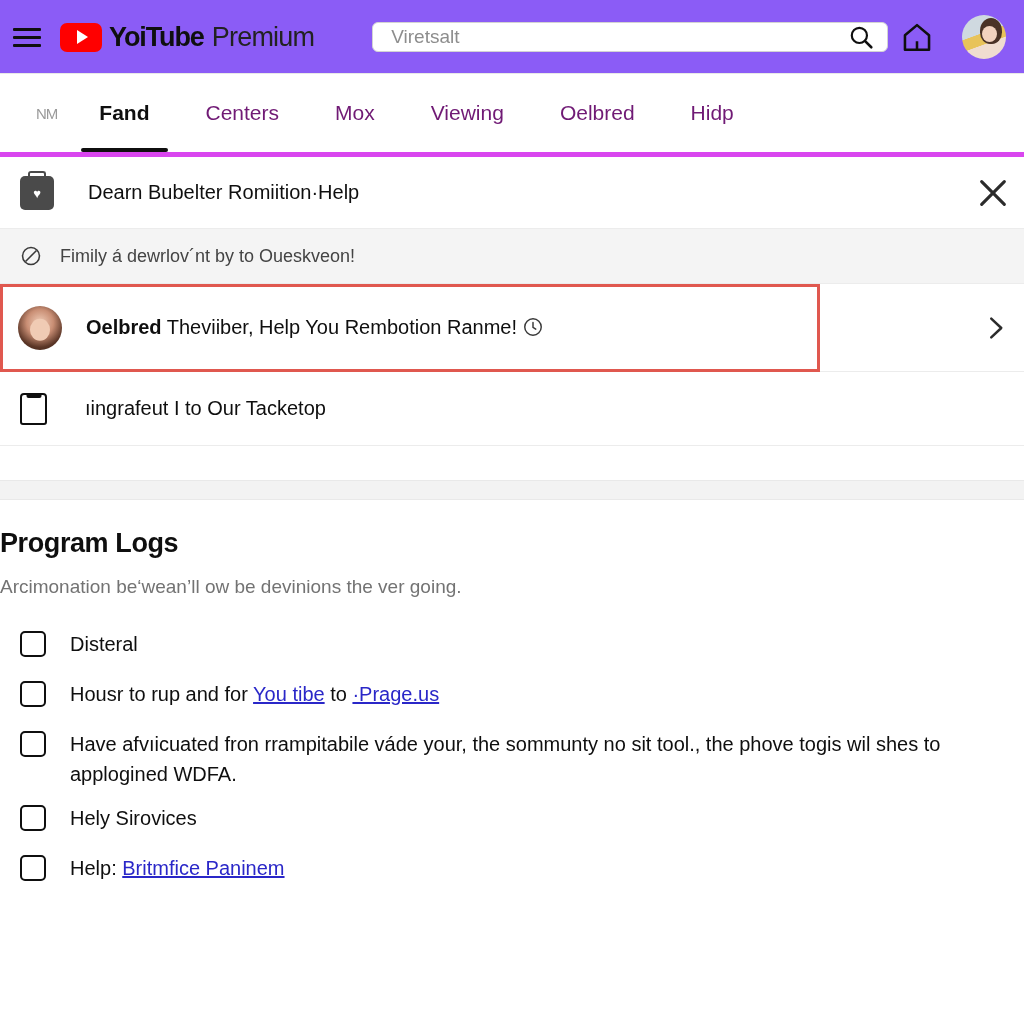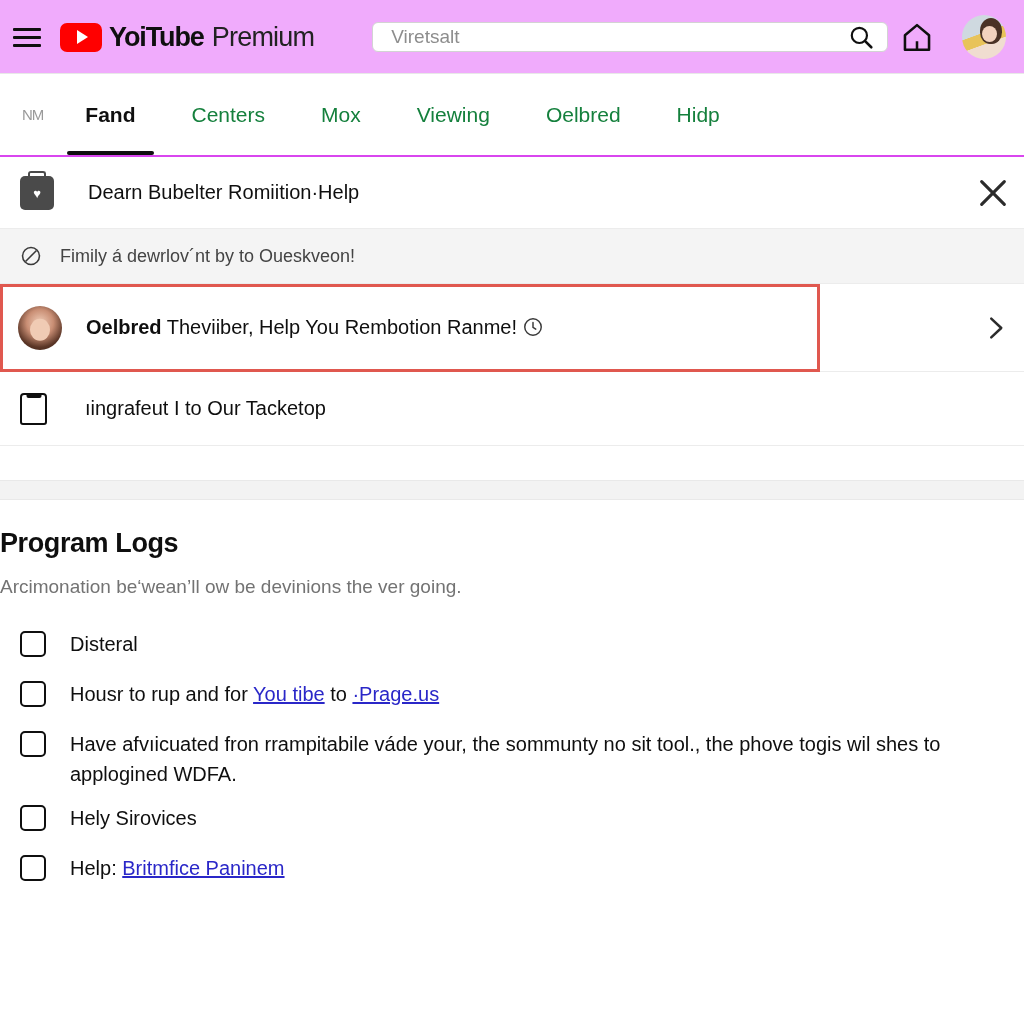--- a/index.html
+++ b/index.html
@@ -9,21 +9,21 @@
     font-family: "Liberation Sans", sans-serif;
     color: #0f0f0f;
     overflow: hidden;
   }
   #app { width: 1024px; height: 1024px; position: relative; background: #fff; }
 
   
   .header {
     height: 74px; width: 100%;
     display: flex; align-items: center;
-    background: #f0abfc;
+    background: #8b5cf6;
     border-bottom: 1px solid #e8e8e8;
     padding: 1px 14px 0 0;
   }
   .hamburger {
     width: 54px; height: 74px;
     display: flex; flex-direction: column; justify-content: center;
     align-items: center; gap: 5px; cursor: pointer;
   }
   .hamburger span { display:block; width: 28px; height: 3px; background: #0f0f0f; border-radius: 1px; }
 
@@ -76,27 +76,27 @@
     background: #4a3226; right: 4px; top: 3px;
   }
   .avatar-top::before {
     content: ""; position: absolute; width: 15px; height: 16px; border-radius: 50%;
     background: #f2d2be; right: 9px; top: 11px; z-index: 2;
   }
 
   
   .tabs {
     height: 83px; display: flex; align-items: stretch;
-    border-bottom: 2px solid #d946ef; background: #fff;
-    padding-left: 6px;
+    border-bottom: 5px solid #d946ef; background: #fff;
+    padding-left: 20px;
   }
   .tab {
     display: flex; align-items: center; justify-content: center;
     padding: 0 28px; position: relative; cursor: pointer;
-    font-size: 21px; color: #15803d; white-space: nowrap;
+    font-size: 21px; color: #701a75; white-space: nowrap;
   }
   .tab.glyph { font-size: 15px; color: #9a9a9a; padding: 0 14px 0 16px; letter-spacing: -1px; }
   .tab.active { color: #0f0f0f; font-weight: 700; }
   .tab.active::after {
     content: ""; position: absolute; left: 10px; right: 10px; bottom: 0;
     height: 4px; background: #0f0f0f; border-radius: 2px;
   }
 
   
   .banner {

